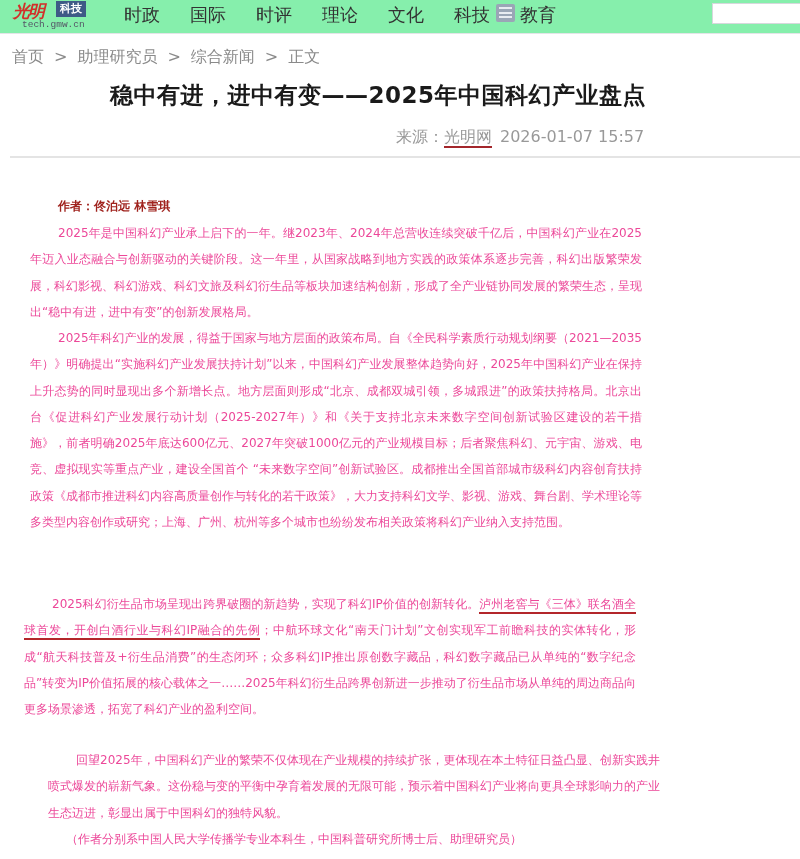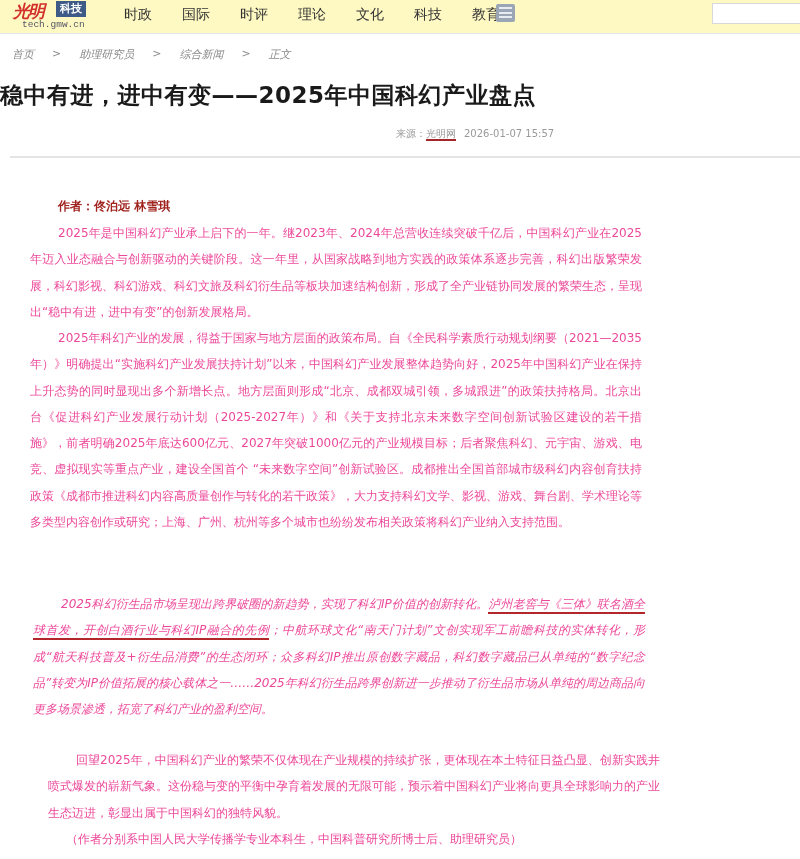--- a/index.html
+++ b/index.html
@@ -2,83 +2,83 @@
 <html><head>
 <meta charset="utf-8">
 <style>
   * { margin: 0; padding: 0; box-sizing: border-box; }
   html, body { width: 800px; height: 859px; overflow: hidden; background: #ffffff; }
   body { font-family: "DejaVu Sans", "Liberation Sans", sans-serif; color: #333; }
 
   
   .topbar {
     position: absolute; left: 0; top: 0; width: 800px; height: 34px;
-    background: #fef9c3;
+    background: #86efac;
     border-bottom: 1px solid #e3e5e8;
   }
   .logo { position: absolute; left: 8px; top: 0; width: 110px; height: 34px; }
   .logo-mark {
     position: absolute; left: 5px; top: 0px; font-size: 17px; font-style: italic;
     color: #d2302a; font-family: "DejaVu Serif", serif; font-weight: bold; letter-spacing: -2px;
   }
   .logo-badge {
     position: absolute; left: 48px; top: 1px; height: 16px; padding: 0 4px;
     background: #3e5a86; color: #fff; font-size: 11px; font-weight: bold; line-height: 16px;
     font-family: "DejaVu Serif", serif;
   }
   .logo-url {
     position: absolute; left: 14px; top: 19px; font-size: 9.5px; color: #556;
     font-family: Liberation Mono, monospace;
   }
   .nav { position: absolute; left: 124px; top: 0; height: 30px; display: flex; align-items: center; }
   .nav-item {
-    font-size: 14px; color: #333; margin-right: 30px; cursor: pointer; white-space: nowrap;
+    font-size: 18px; color: #333; margin-right: 30px; cursor: pointer; white-space: nowrap;
   }
   .menu-icon {
     position: absolute; left: 496px; top: 4px; width: 19px; height: 18px;
     background: #9aa6b6; border-radius: 2px; padding: 3px 3px;
   }
   .menu-icon span { display: block; height: 2px; background: #e8ecf1; margin-bottom: 2.5px; }
   .search-box {
     position: absolute; left: 712px; top: 3px; width: 100px; height: 21px;
     background: #fff; border: 1px solid #d6d8dc;
   }
 
   
   .breadcrumb {
-    position: absolute; left: 12px; top: 47px; font-size: 11px; color: #888;
-    display: flex; gap: 16px; font-style: italic;
+    position: absolute; left: 12px; top: 47px; font-size: 16px; color: #888;
+    display: flex; gap: 8px;
   }
   .breadcrumb .crumb { cursor: pointer; color: #8a8a8a; }
   .breadcrumb .sep { color: #8a8a8a; margin: 0 2px; }
 
   
   .title {
-    position: absolute; left: 0; width: 800px; top: 80px; text-align: left; padding-right: 44px;
+    position: absolute; left: 0; width: 800px; top: 80px; text-align: center; padding-right: 44px;
     font-size: 23px; font-weight: bold; color: #1a1a1a; letter-spacing: 0.5px;
     font-family: "DejaVu Sans", sans-serif;
   }
   .meta {
-    position: absolute; left: 396px; top: 127px; font-size: 10px; color: #999;
+    position: absolute; left: 396px; top: 127px; font-size: 16px; color: #999;
     white-space: nowrap;
   }
   .meta .src-link {
     color: #999; text-decoration: none; border-bottom: 2px solid #a3262b; padding-bottom: 0px; cursor: pointer;
   }
   .meta .date { margin-left: 8px; }
   .divider {
     position: absolute; left: 10px; top: 156px; width: 790px; height: 2px; background: #e4e4e4;
   }
   .author {
     position: absolute; left: 58px; top: 198px; font-size: 12px; font-weight: bold; color: #a0231e;
   }
   .para { text-indent: 28px; text-align: justify; }
   .p1 { position: absolute; left: 30px; top: 220px; width: 612px; }
   .p2 { position: absolute; left: 30px; top: 325px; width: 612px; }
-  .p3 { position: absolute; left: 33px; top: 591px; width: 612px; font-style: italic; }
+  .p3 { position: absolute; left: 24px; top: 591px; width: 612px; }
   .p4 { position: absolute; left: 30px; top: 747px; width: 612px; margin-left: 18px; }
   .p5 { position: absolute; left: 38px; top: 826px; width: 612px; font-weight: normal; color: #222; }
   .txt { font-size: 12px; line-height: 26.3px; color: #ec4899; }
   .uline { border-bottom: 2px solid #b3262b; padding-bottom: 1px; }
 </style>
 </head>
 <body>
 
 <div class="topbar">
   <div class="logo">

